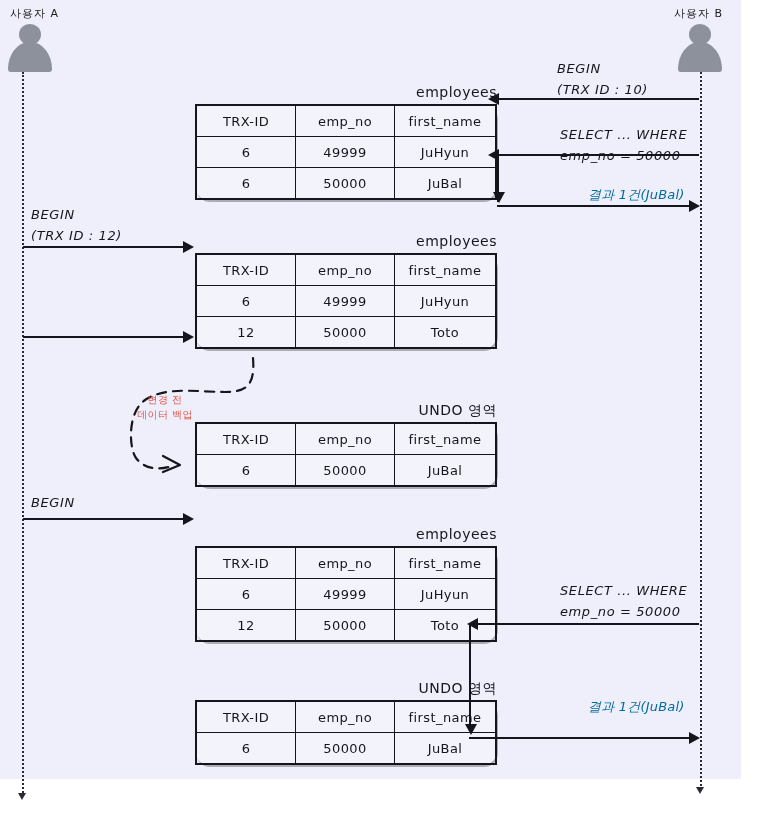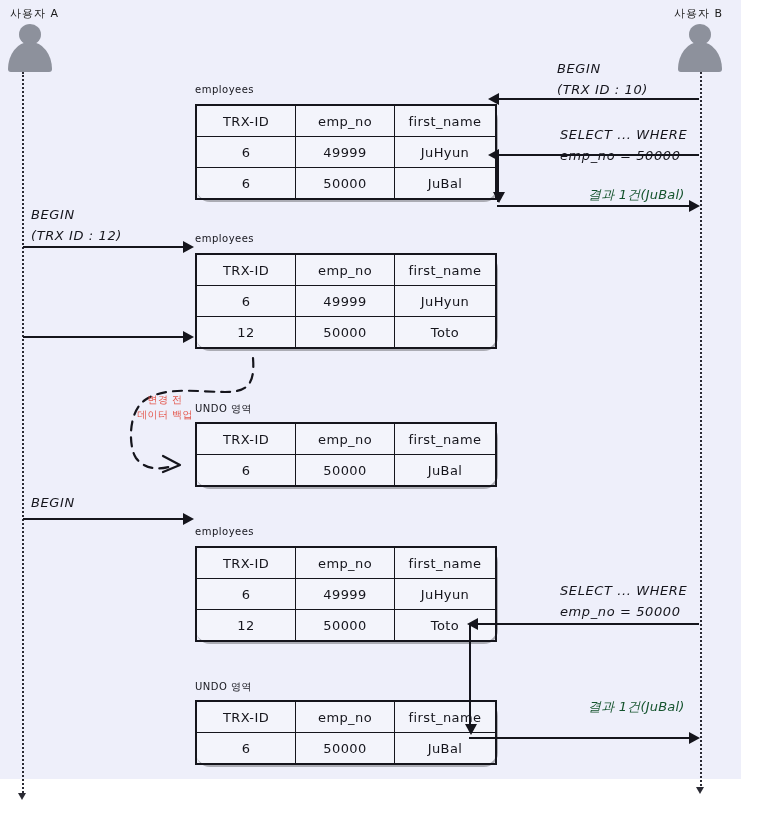--- a/index.html
+++ b/index.html
@@ -75,22 +75,22 @@
     border-top: 7px solid #2a2a33;
   }
 
   
   .tbl-wrap { position: absolute; }
   .tbl-title {
     position: absolute;
     top: -20px;
     left: 0;
     width: 100%;
-    text-align: left;
-    font-size: 10px;
+    text-align: right;
+    font-size: 14px;
     color: #15151c;
     letter-spacing: 0.5px;
     white-space: nowrap;
   }
   table.dtbl {
     border-collapse: collapse;
     background: #f3f4fb;
     border: 2px solid #15151c;
     border-radius: 14px;
     table-layout: fixed;
@@ -115,21 +115,21 @@
   
   .msg {
     position: absolute;
     font-size: 13px;
     line-height: 21px;
     color: #15151c;
     white-space: pre;
     letter-spacing: 0.6px;
     font-style: italic;
   }
-  .msg.red { color: #14532d; letter-spacing: 0.2px; }
+  .msg.red { color: #0369a1; letter-spacing: 0.2px; }
   .note-red {
     position: absolute;
     font-size: 10px;
     line-height: 15px;
     color: #e4564c;
     white-space: pre;
     text-align: center;
   }
 
   

